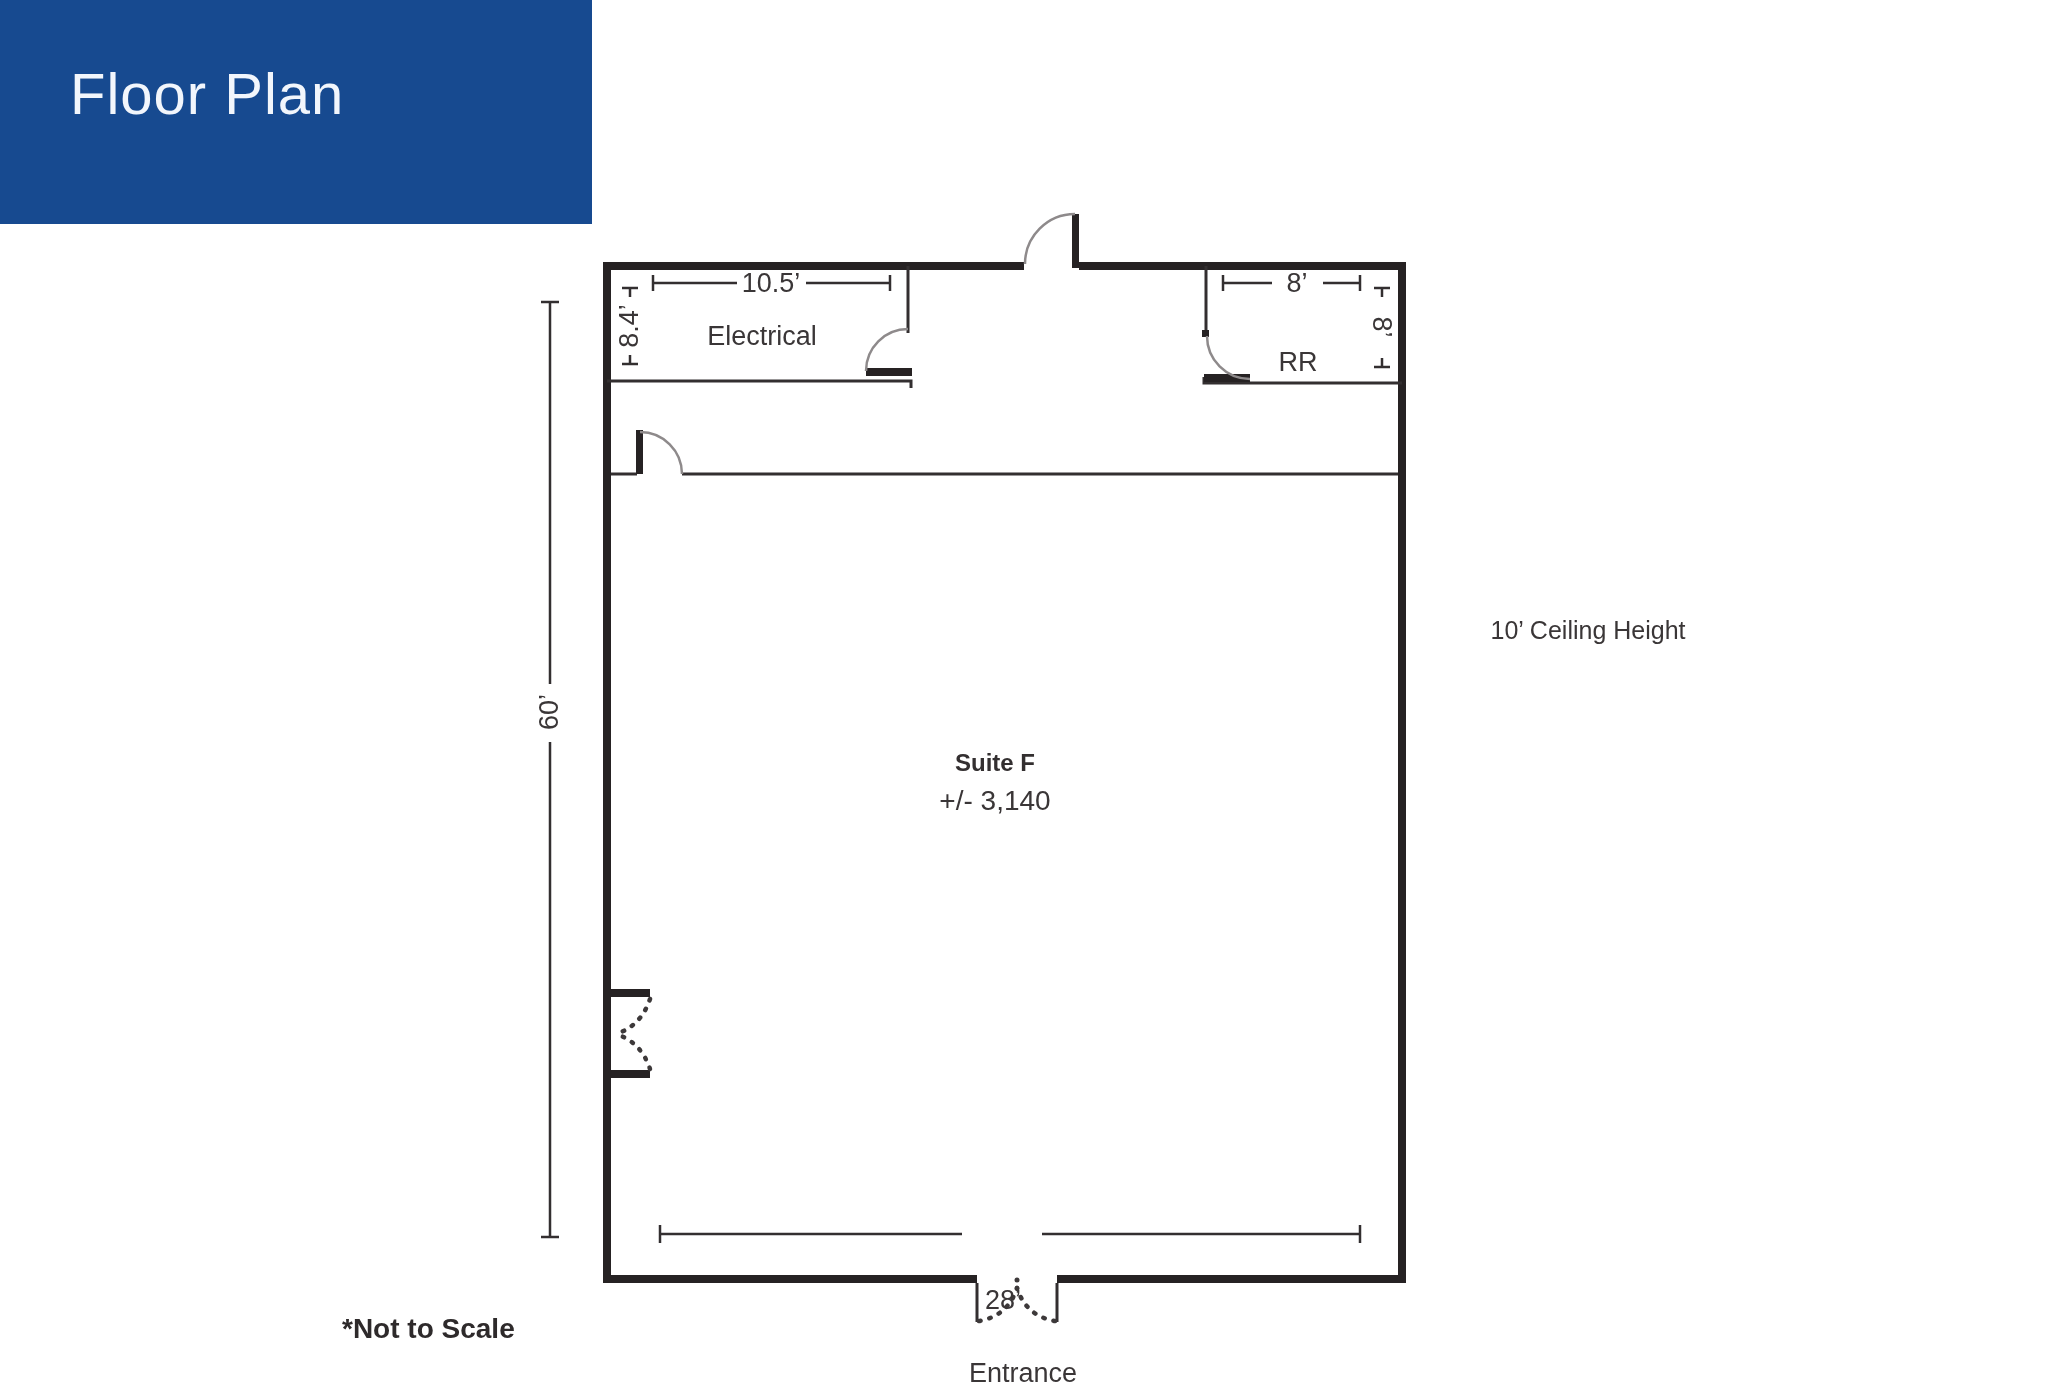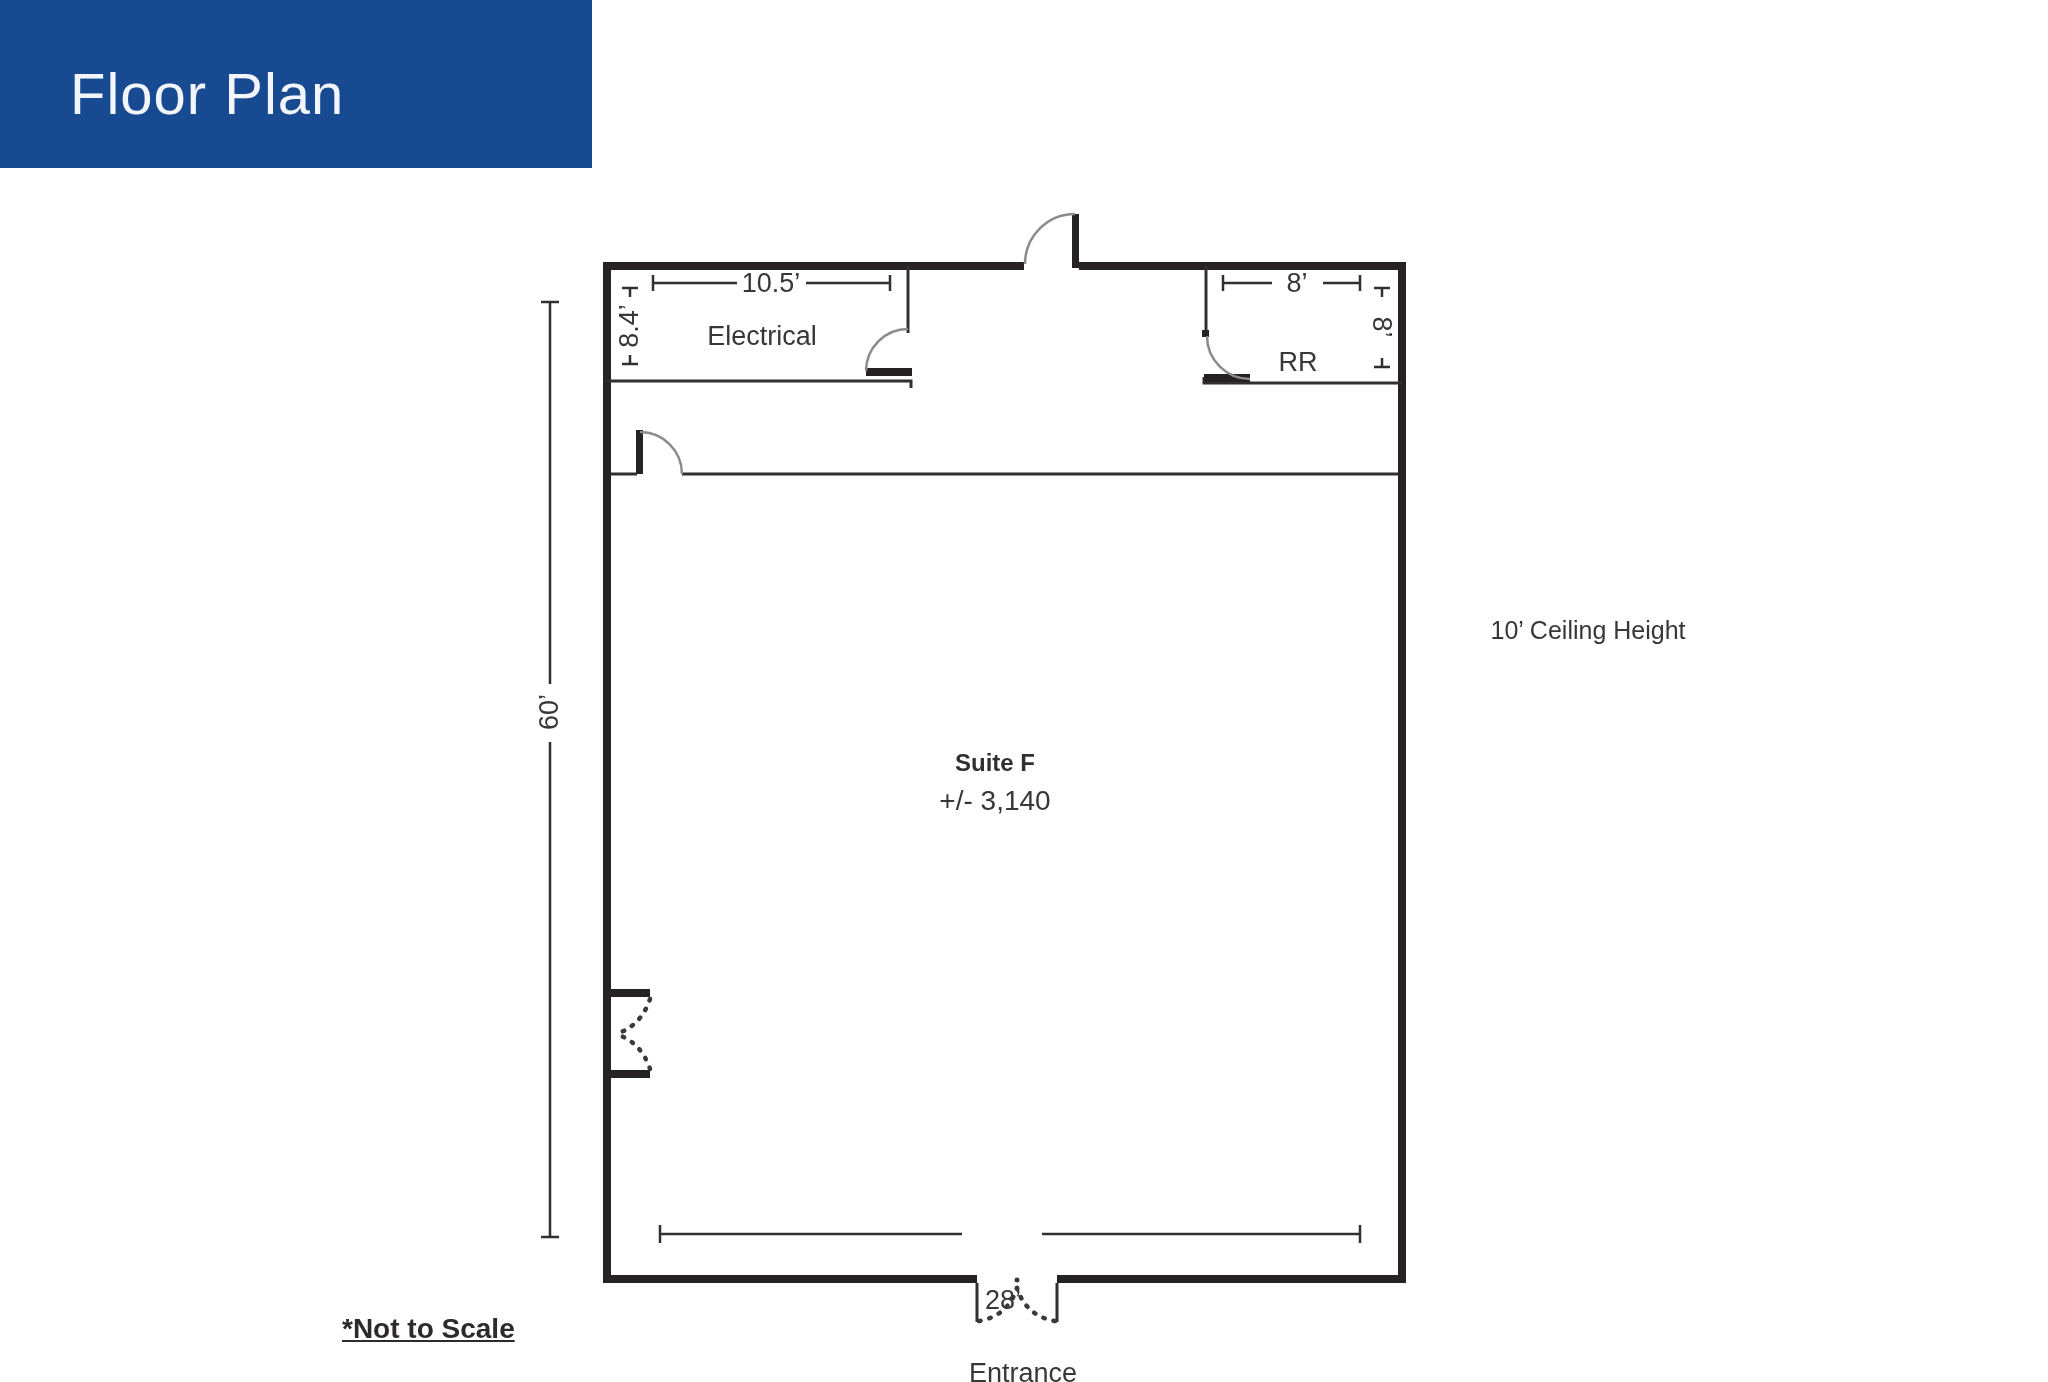--- a/index.html
+++ b/index.html
@@ -4,21 +4,21 @@
 <style>
   html,body{margin:0;padding:0;}
   body{
     width:2048px;height:1382px;position:relative;background:#ffffff;
     font-family:"Liberation Sans","DejaVu Sans",sans-serif;overflow:hidden;
     color:#3a3637;
   }
   .abs{position:absolute;}
   
   .header-band{
-    left:0;top:0;width:592px;height:168px;background:#174a90;
+    left:0;top:0;width:592px;height:224px;background:#174a90;
   }
   .header-title{
     left:70px;top:60px;font-size:58px;font-weight:300;color:#f2f6fc;
     letter-spacing:1px;white-space:nowrap;
   }
   
   .plan-svg{left:0;top:0;width:2048px;height:1382px;}
   
   .plan-label{
     transform:translate(-50%,-50%);white-space:nowrap;
@@ -27,21 +27,20 @@
   .rot-ccw{transform:translate(-50%,-50%) rotate(-90deg);}
   .rot-cw{transform:translate(-50%,-50%) rotate(90deg);}
   .bold{font-weight:bold;color:#332f30;}
   .ceiling-note{
     left:1488px;top:612px;width:200px;font-size:25px;line-height:37px;
     text-align:center;color:#3a3637;transform:none;
   }
   .not-to-scale{
     left:342px;top:1313px;font-size:28px;font-weight:bold;color:#2e2a2b;
     white-space:nowrap;
-    text-decoration:underline;
   }
   .entrance-label{left:1023px;top:1353px;margin-top:20px;}
   .suite-name{left:995px;top:763px;font-size:24px;}
   .suite-area{left:995px;top:801px;font-size:28px;}
 </style>
 </head>
 <body>
 
 <div class="abs header-band">
   <div class="abs header-title">Floor Plan</div>

